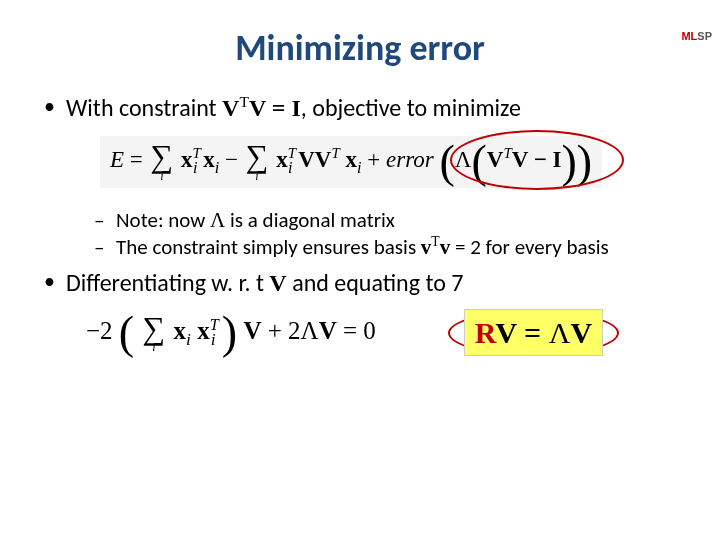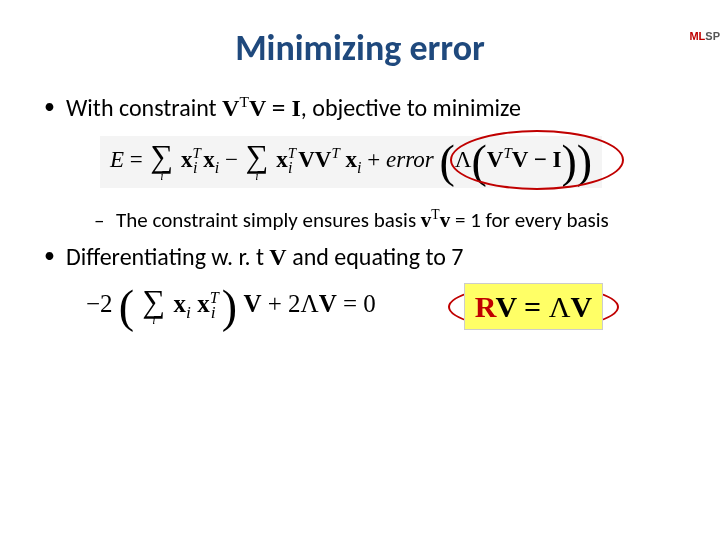--- a/index.html
+++ b/index.html
@@ -14,21 +14,21 @@
   }
   .slide {
     width: 720px;
     height: 540px;
     position: relative;
     box-sizing: border-box;
   }
   .logo {
     position: absolute;
     top: 4px;
-    right: 0;
+    right: 8px;
     font-family: Arial, sans-serif;
     font-size: 11px;
     font-weight: bold;
   }
   .logo .ml { color: #c00000; }
   .logo .sp { color: #555; }
   .logo-sub {
     font-size: 4px;
     color: #888;
     display: block;
@@ -191,21 +191,24 @@
           <span class="bold">x</span><span class="sup" style="font-style:italic;">T</span><span class="sub" style="font-style:italic;margin-left:-8px;">i</span>
           <span class="bold">VV</span><span class="sup" style="font-style:italic;">T</span>
           <span class="bold">x</span><span class="sub" style="font-style:italic;">i</span>
           <span> + </span><span style="font-style:italic;">error</span>
           <span class="paren-tall">(</span><span>Λ</span><span class="paren-tall">(</span><span class="bold">V</span><span class="sup" style="font-style:italic;">T</span><span class="bold">V − I</span><span class="paren-tall">)</span><span class="paren-tall">)</span>
           <span class="red-oval" style="left:350px; top:-6px; width:170px; height:56px;"></span>
         </div>
 
         <ul class="lvl2">
           <li>
-            <span>The constraint simply ensures basis </span><span class="serif bold">v</span><span class="serif sup">T</span><span class="serif bold">v</span><span> = 1 for every basis</span>
+            <span>Note: now </span><span class="serif">Λ</span><span> is a diagonal matrix</span>
+          </li>
+          <li>
+            <span>The constraint simply ensures basis </span><span class="serif bold">v</span><span class="serif sup">T</span><span class="serif bold">v</span><span> = 2 for every basis</span>
           </li>
         </ul>
       </li>
 
       <li style="margin-top:10px;">
         <span>Differentiating w. r. t  </span><span class="serif bold">V</span><span> and equating to 7</span>
       </li>
     </ul>
 
     <div class="row2">

